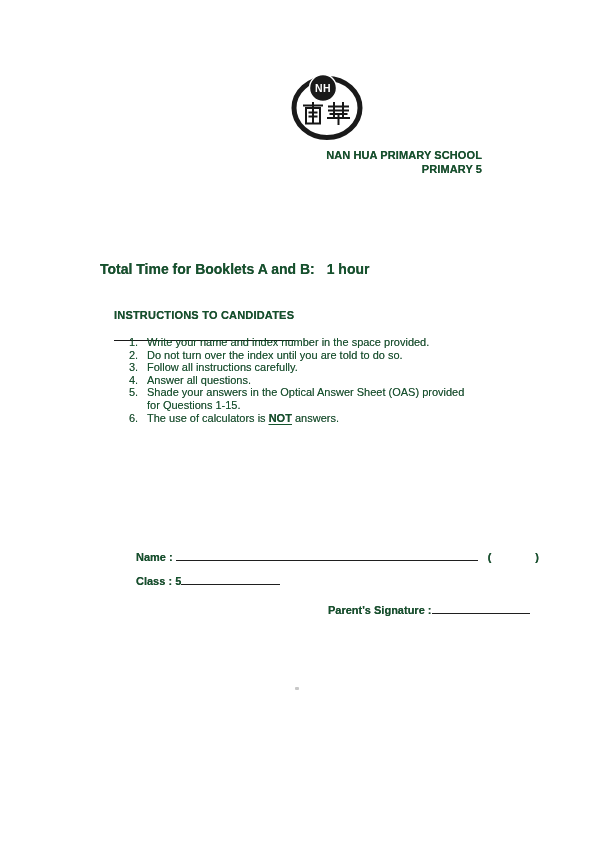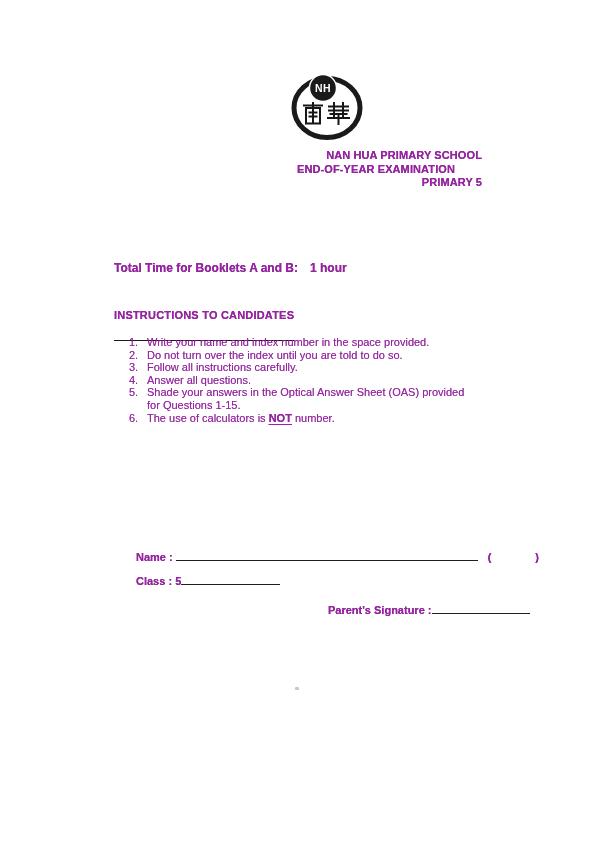--- a/index.html
+++ b/index.html
@@ -2,41 +2,41 @@
 <html><head>
 <meta charset="utf-8">
 <style>
   html, body { margin: 0; padding: 0; background: #ffffff; }
   .page {
     position: relative;
     width: 600px;
     height: 849px;
     background: #ffffff;
     font-family: "Liberation Sans", sans-serif;
-    color: #a21caf;
+    color: #14532d;
     overflow: hidden;
   }
   .abs { position: absolute; }
   .b { font-weight: 700; text-shadow: 0 0 0.6px rgba(20,20,20,0.75); }
   .rg { font-weight: 400; text-shadow: 0 0 0.45px rgba(20,20,20,0.5); }
 
   
   .center-block {
     left: 162px;
     width: 320px;
     text-align: right;
     font-size: 11px;
     line-height: 13.5px;
     letter-spacing: 0.1px;
   }
   .school-block { top: 149px; }
   .subject-block { top: 203px; }
   .shift-left { position: relative; left: -27px; }
 
-  .total-time { top: 261px; left: 114px; font-size: 12px; }
+  .total-time { top: 261px; left: 100px; font-size: 14px; }
   .total-time .val { margin-left: 12px; }
 
   .instr-heading {
     top: 309px; left: 114px;
     font-size: 11px;
     border-bottom: 1.6px solid #1a1a1a;
     padding-bottom: 19px;
     letter-spacing: 0.2px;
   }
 
@@ -103,21 +103,20 @@
           <path d="M1 3.5 H20 M1 7.5 H20 M2.5 11 H18.5"></path>
           <path d="M0 15 H21"></path>
           <path d="M10.5 11.5 V21"></path>
         </g>
       </g>
     </svg>
   </div>
 
   <div class="abs center-block school-block b">
     <div>NAN HUA PRIMARY SCHOOL</div>
-    <div class="shift-left">END-OF-YEAR EXAMINATION</div>
     <div>PRIMARY 5</div>
   </div>
 
 
   <div class="abs total-time b">
     <span>Total Time for Booklets A and B:</span><span class="val">1 hour</span>
   </div>
 
   <div class="abs instr-heading b">INSTRUCTIONS TO CANDIDATES</div>
 
@@ -138,21 +137,21 @@
       <span class="instr-num">4.</span>
       <span class="instr-text">Answer all questions.</span>
     </div>
     <div class="instr-row">
       <span class="instr-num">5.</span>
       <span class="instr-text">Shade your answers in the Optical Answer Sheet (OAS) provided
 for Questions 1-15.</span>
     </div>
     <div class="instr-row">
       <span class="instr-num">6.</span>
-      <span class="instr-text"><span>The use of calculators is </span><span class="not-emph">NOT</span><span> number.</span></span>
+      <span class="instr-text"><span>The use of calculators is </span><span class="not-emph">NOT</span><span> answers.</span></span>
     </div>
   </div>
 
   <div class="abs field-row name-row">
     <span class="b">Name :</span><span class="uline name-line"></span><span class="b paren-open">(</span><span class="b paren-close">)</span>
   </div>
 
   <div class="abs field-row class-row">
     <span class="b">Class : 5</span><span class="uline class-line"></span>
   </div>

